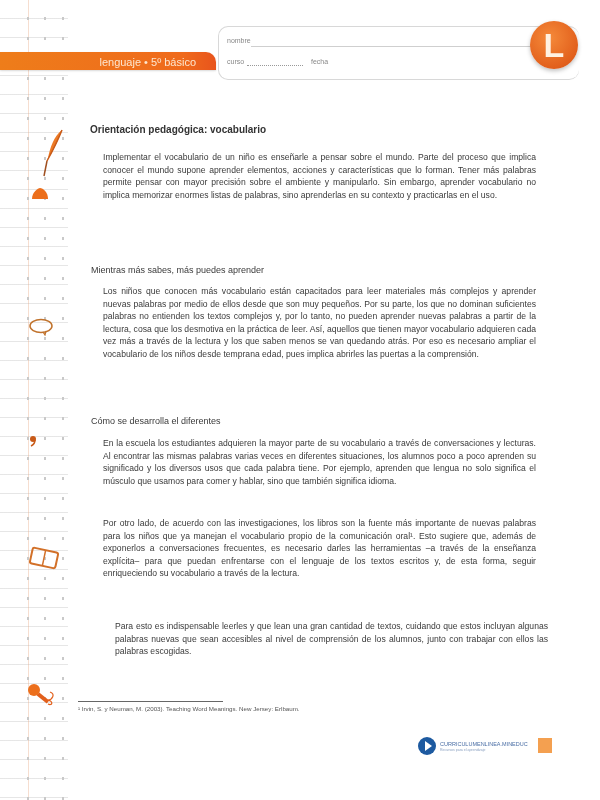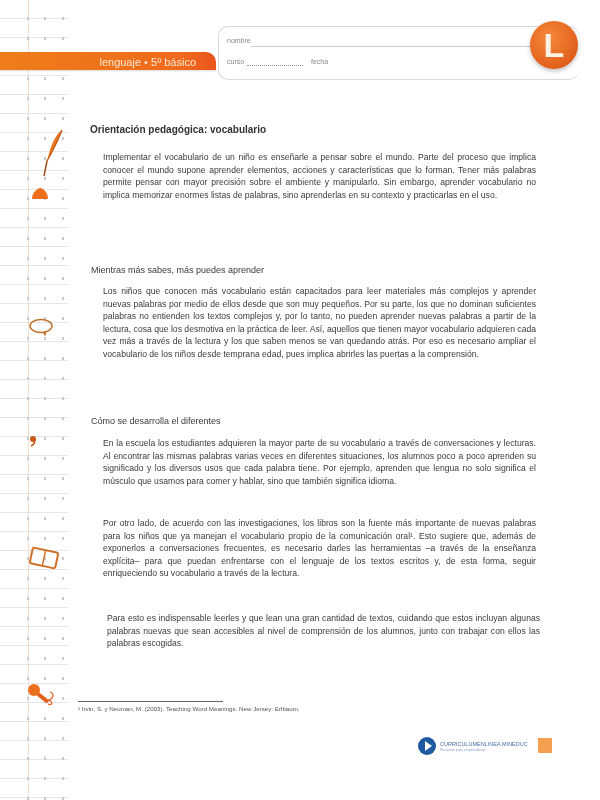--- a/index.html
+++ b/index.html
@@ -128,21 +128,21 @@
 <div class="title">Orientación pedagógica: vocabulario</div>
 
 <p class="para" style="top:151px;margin:0">Implementar el vocabulario de un niño es enseñarle a pensar sobre el mundo. Parte del proceso que implica conocer el mundo supone aprender elementos, acciones y características que lo forman. Tener más palabras permite pensar con mayor precisión sobre el ambiente y manipularlo. Sin embargo, aprender vocabulario no implica memorizar enormes listas de palabras, sino aprenderlas en su contexto y practicarlas en el uso.</p>
 
 <div class="heading" style="top:265px">Mientras más sabes, más puedes aprender</div>
 <p class="para" style="top:285px;margin:0">Los niños que conocen más vocabulario están capacitados para leer materiales más complejos y aprender nuevas palabras por medio de ellos desde que son muy pequeños. Por su parte, los que no dominan suficientes palabras no entienden los textos complejos y, por lo tanto, no pueden aprender nuevas palabras a partir de la lectura, cosa que los desmotiva en la práctica de leer. Así, aquellos que tienen mayor vocabulario adquieren cada vez más a través de la lectura y los que saben menos se van quedando atrás. Por eso es necesario ampliar el vocabulario de los niños desde temprana edad, pues implica abrirles las puertas a la comprensión.</p>
 
 <div class="heading" style="top:416px">Cómo se desarrolla el diferentes</div>
 <p class="para" style="top:437px;margin:0">En la escuela los estudiantes adquieren la mayor parte de su vocabulario a través de conversaciones y lecturas. Al encontrar las mismas palabras varias veces en diferentes situaciones, los alumnos poco a poco aprenden su significado y los diversos usos que cada palabra tiene. Por ejemplo, aprenden que lengua no solo significa el músculo que usamos para comer y hablar, sino que también significa idioma.</p>
 <p class="para" style="top:517px;margin:0">Por otro lado, de acuerdo con las investigaciones, los libros son la fuente más importante de nuevas palabras para los niños que ya manejan el vocabulario propio de la comunicación oral¹. Esto sugiere que, además de exponerlos a conversaciones frecuentes, es necesario darles las herramientas –a través de la enseñanza explícita– para que puedan enfrentarse con el lenguaje de los textos escritos y, de esta forma, seguir enriqueciendo su vocabulario a través de la lectura.</p>
-<p class="para" style="top:608px;margin:4px">Para esto es indispensable leerles y que lean una gran cantidad de textos, cuidando que estos incluyan algunas palabras nuevas que sean accesibles al nivel de comprensión de los alumnos, junto con trabajar con ellos las palabras escogidas.</p>
+<p class="para" style="top:608px;margin:12px">Para esto es indispensable leerles y que lean una gran cantidad de textos, cuidando que estos incluyan algunas palabras nuevas que sean accesibles al nivel de comprensión de los alumnos, junto con trabajar con ellos las palabras escogidas.</p>
 
 <div class="fn-rule"></div>
 <div class="footnote">¹ Irvin, S. y Neuman, M. (2003). Teaching Word Meanings. New Jersey: Erlbaum.</div>
 
 <div class="logo">
   <div class="logo-circle"></div>
   <div>
     <div class="logo-text">CURRICULUMENLINEA.MINEDUC</div>
     <div class="logo-sub">Recursos para el aprendizaje</div>
   </div>

